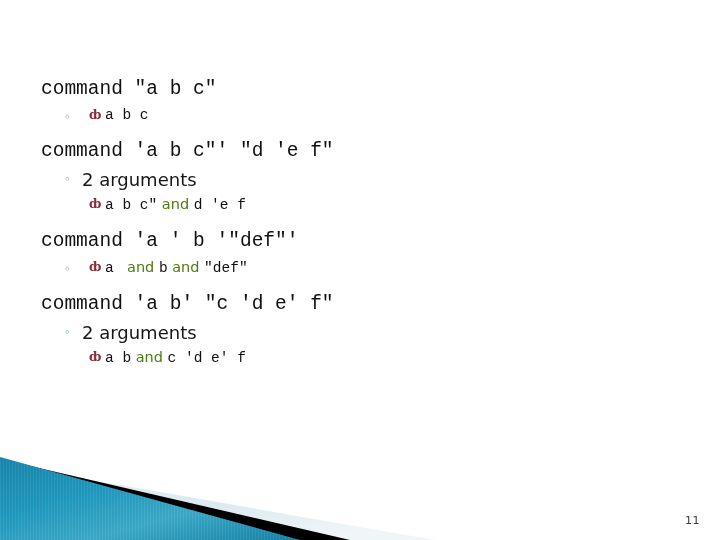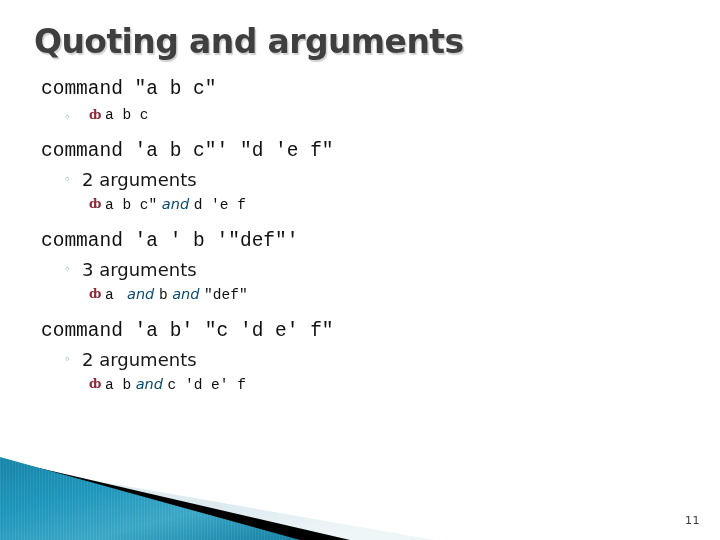--- a/index.html
+++ b/index.html
@@ -95,22 +95,21 @@
     font-family: "DejaVu Serif", serif;
     font-weight: bold;
     font-size: 12px;
     line-height: 23px;
     color: #8e2a39;
     letter-spacing: -2px;
   }
   .lvl3 .word-and {
     font-family: "DejaVu Sans", sans-serif;
     font-size: 14.5px;
-    color: #0c4a6e;
-    font-style: italic;
+    color: #4d7c0f;
   }
   .lvl3 .code {
     font-family: "Liberation Mono", "DejaVu Sans Mono", monospace;
     text-align: right;
   }
 
   .gap { height: 9px; }
 
   
   .footer-deco {
@@ -132,38 +131,37 @@
     font-size: 11px;
     color: #3a3a3a;
     letter-spacing: 0.5px;
   }
 </style>
 </head>
 <body>
 
 <div class="slide">
 
-  <div class="slide-title">Quoting and arguments</div>
 
   <div class="body-area" id="body-area">
       <div class="group">
         <div class="lvl1">command "a b c"</div>
         <div class="lvl2"><span class="bullet2">◦</span></div>
         <div class="lvl3"><span class="bullet3">ȸ</span><span class="code">a b c</span></div>
       </div>
       <div class="gap"></div>
       <div class="group">
         <div class="lvl1">command 'a b c"' "d 'e f"</div>
         <div class="lvl2"><span class="bullet2">◦</span><span>2 arguments</span></div>
         <div class="lvl3"><span class="bullet3">ȸ</span><span class="code">a b c"</span><span class="word-and"> and </span><span class="code">d 'e f</span></div>
       </div>
       <div class="gap"></div>
       <div class="group">
         <div class="lvl1">command 'a ' b '"def"'</div>
-        <div class="lvl2"><span class="bullet2">◦</span><span>3 arguments</span></div>
+        <div class="lvl2"><span class="bullet2">◦</span></div>
         <div class="lvl3"><span class="bullet3">ȸ</span><span class="code">a </span><span class="word-and"> and </span><span class="code">b</span><span class="word-and"> and </span><span class="code">"def"</span></div>
       </div>
       <div class="gap"></div>
       <div class="group">
         <div class="lvl1">command 'a b' "c 'd e' f"</div>
         <div class="lvl2"><span class="bullet2">◦</span><span>2 arguments</span></div>
         <div class="lvl3"><span class="bullet3">ȸ</span><span class="code">a b</span><span class="word-and"> and </span><span class="code">c 'd e' f</span></div>
       </div>
     </div>
 

